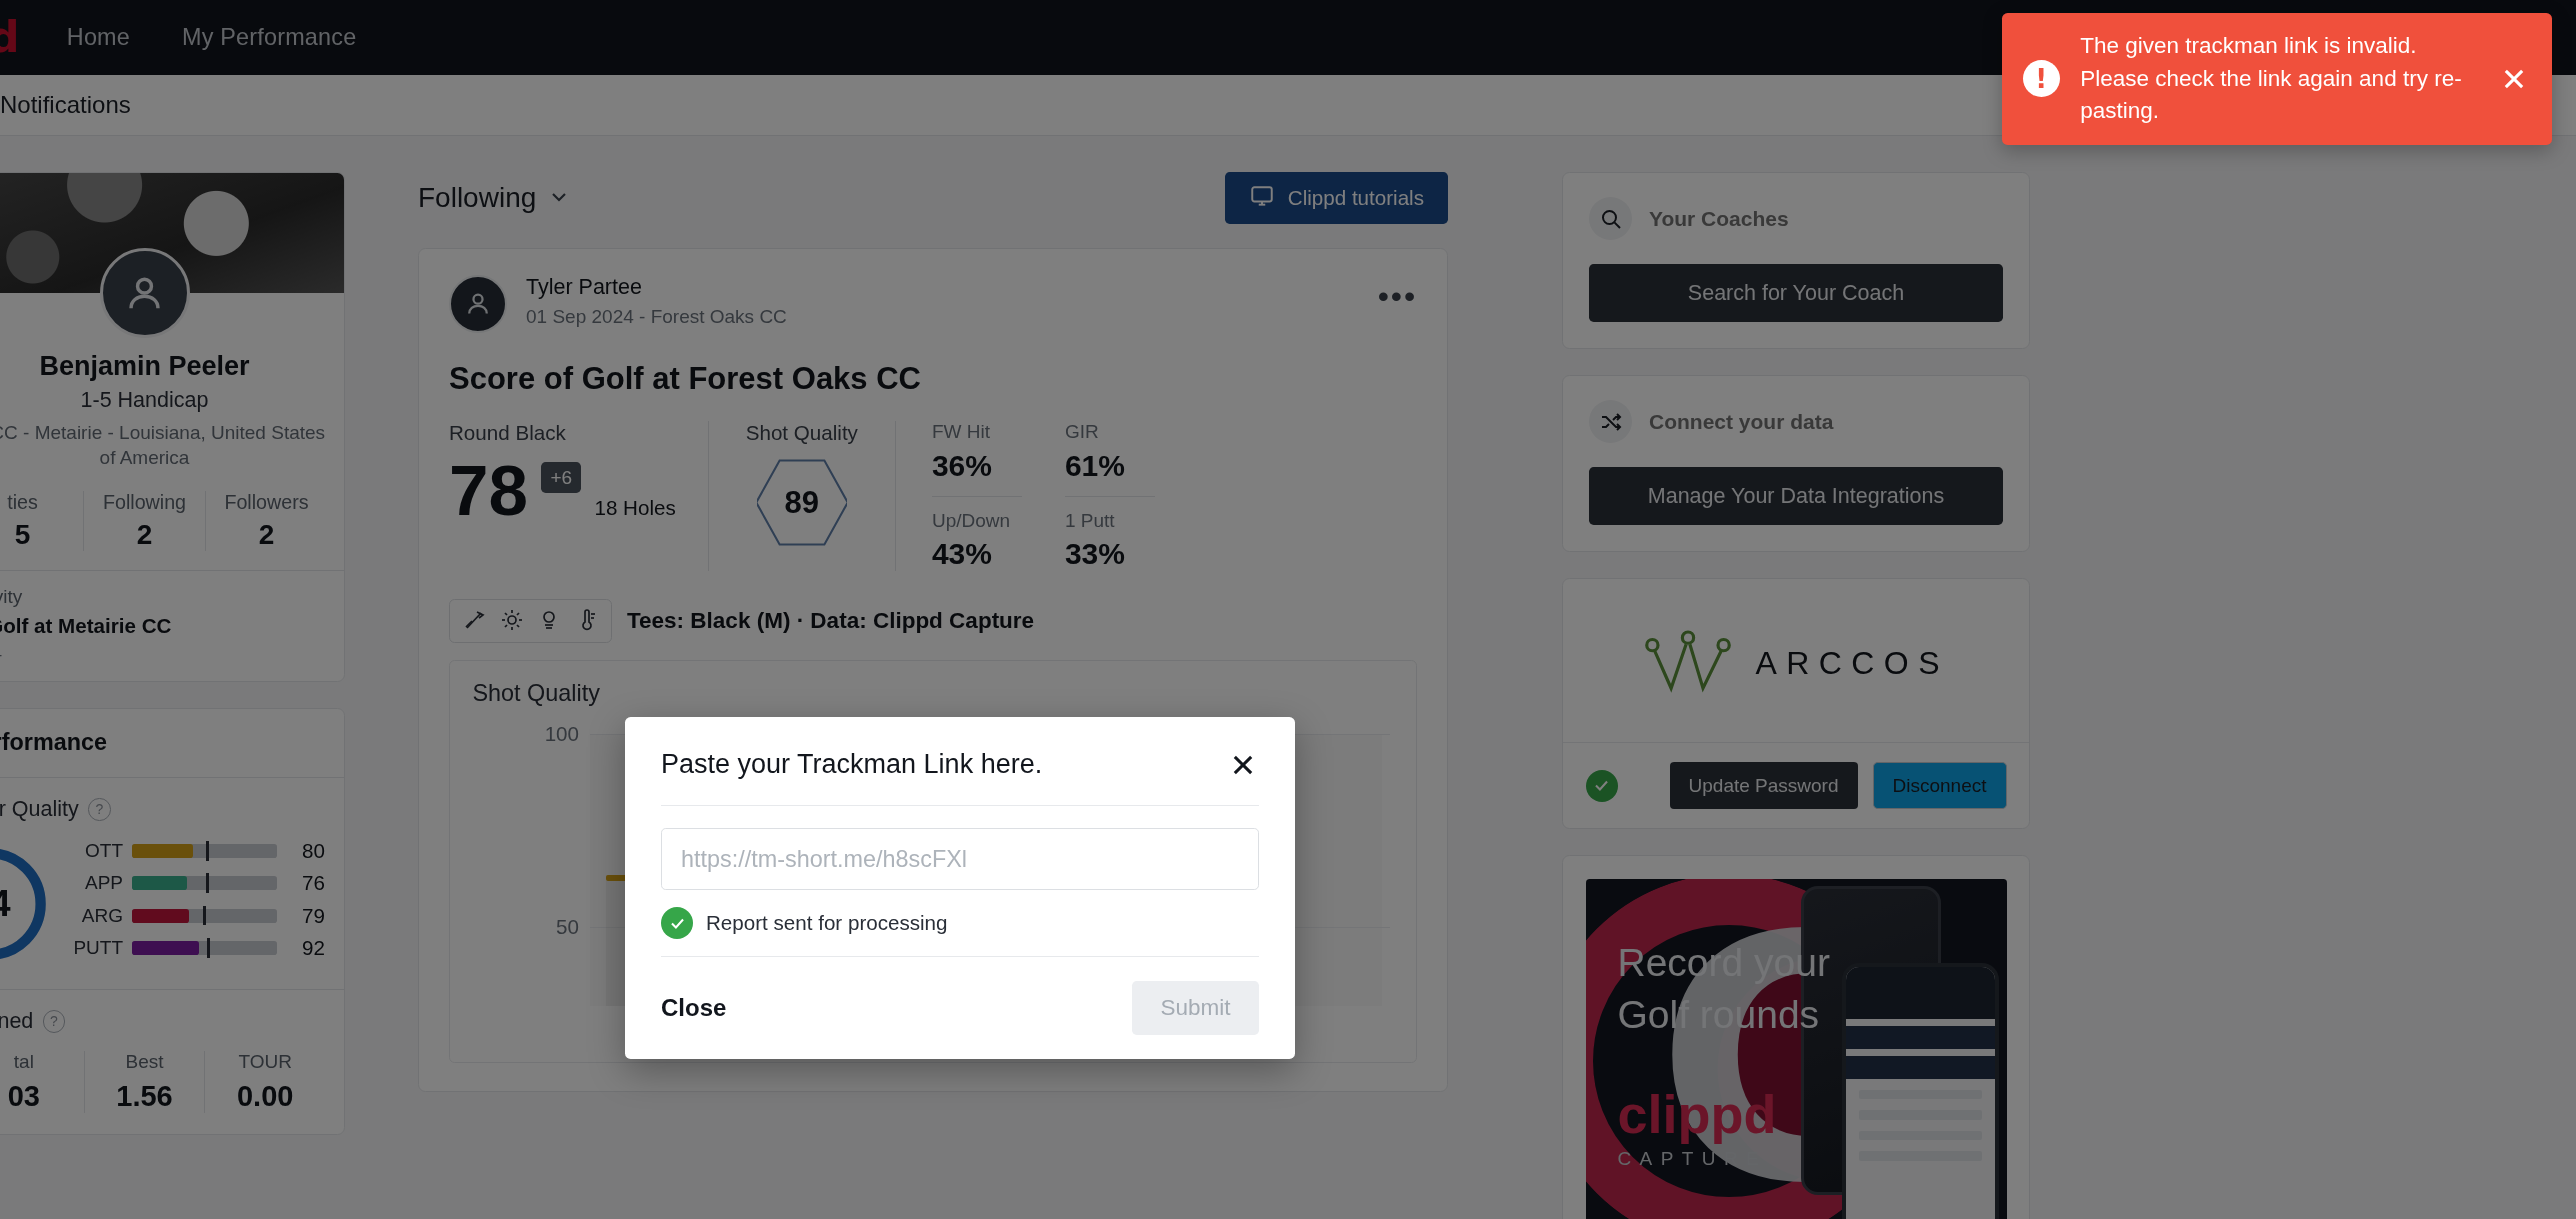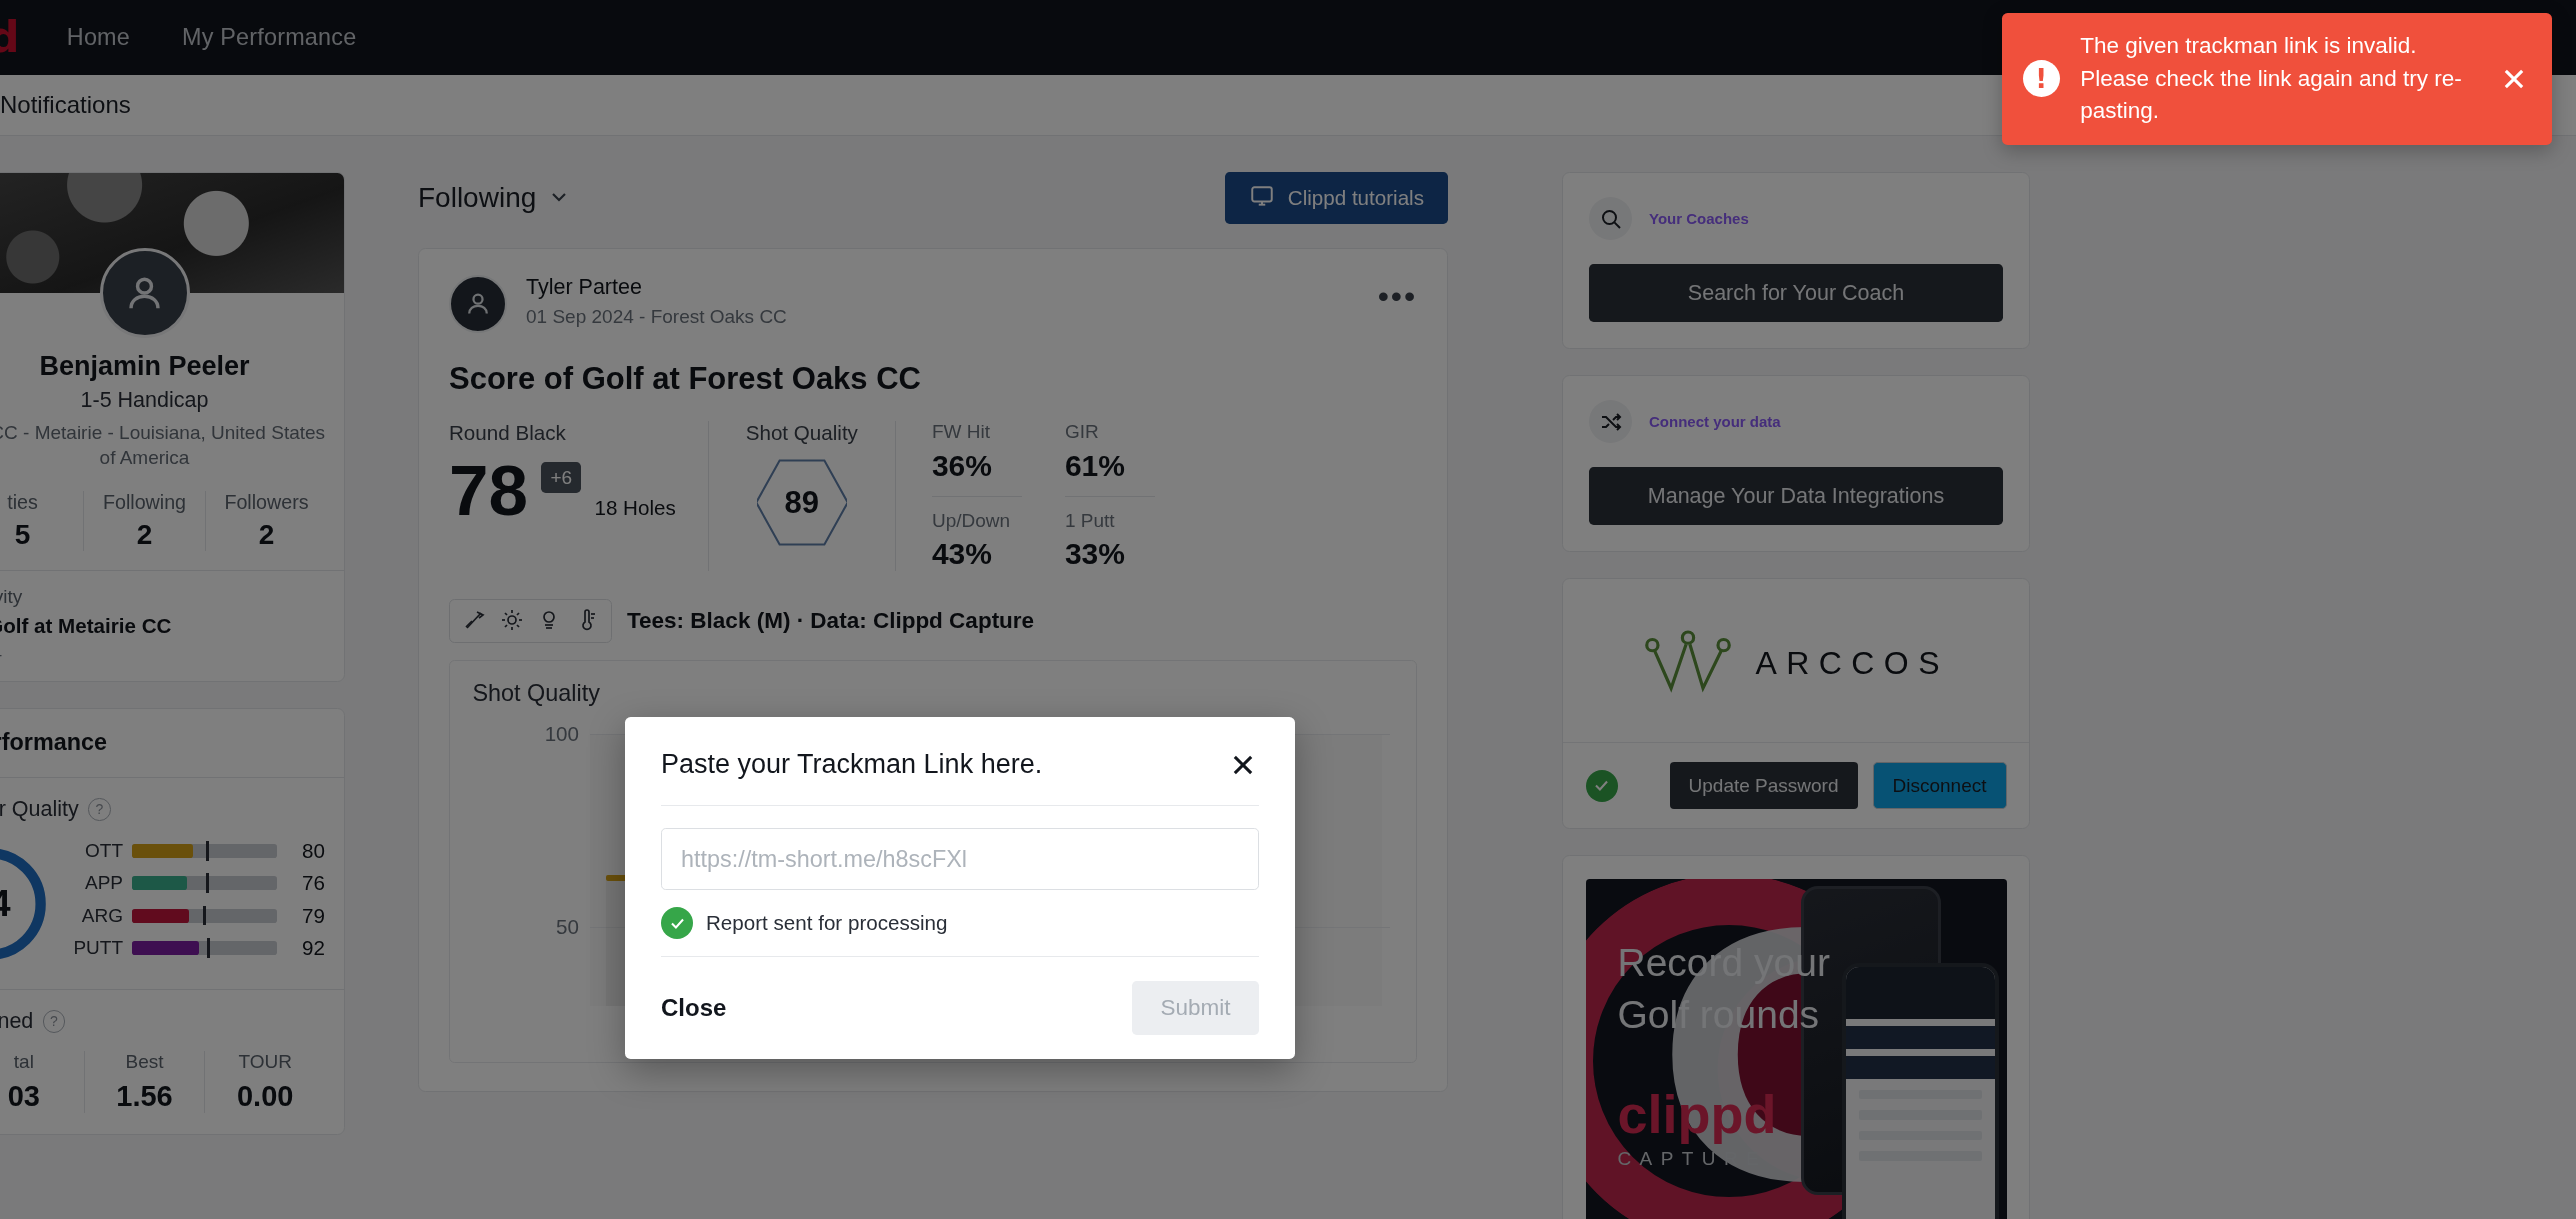--- a/index.html
+++ b/index.html
@@ -185,21 +185,21 @@
   .bar { position: absolute; bottom: 0; background: rgba(0,0,0,.045); }
   .bar-cap { position: absolute; height: 5.6px; border-radius: 1.9px; }
   .dlabel { position: absolute; font-size: 24px; font-weight: 700; color: #12161d;
             transform: translate(-50%, -100%); }
 
   
   .rc-head { display: flex; align-items: center; gap: 17px; padding: 24px 26px 0; }
   .rc-icon-circ { width: 43px; height: 43px; border-radius: 50%; background: #eef0f2;
                   display: flex; align-items: center; justify-content: center; }
   .rc-icon-circ svg { width: 24px; height: 24px; stroke: #1b1f26; fill: none; stroke-width: 2; }
-  .rc-title { font-size: 15px; font-weight: 700; color: #8b5cf6; }
+  .rc-title { font-size: 21px; font-weight: 700; color: #737373; }
   .rc-btn-dark {
     display: block; width: calc(100% - 52px); margin: 24px 26px 26px; height: 58px;
     background: #2b3038; color: #e9ebee; border: none; border-radius: 4.7px;
     font-size: 21.5px; cursor: pointer;
   }
   .arccos-wrap { padding: 51px 0 45px; display: flex; align-items: center;
                  justify-content: center; gap: 22.5px; }
   .arccos-word { font-size: 32px; letter-spacing: 9.4px; color: #12161d; }
   .arccos-foot { border-top: 0.9px solid #e7e9ec; padding: 19px 22.5px;
                  display: flex; align-items: center; }

